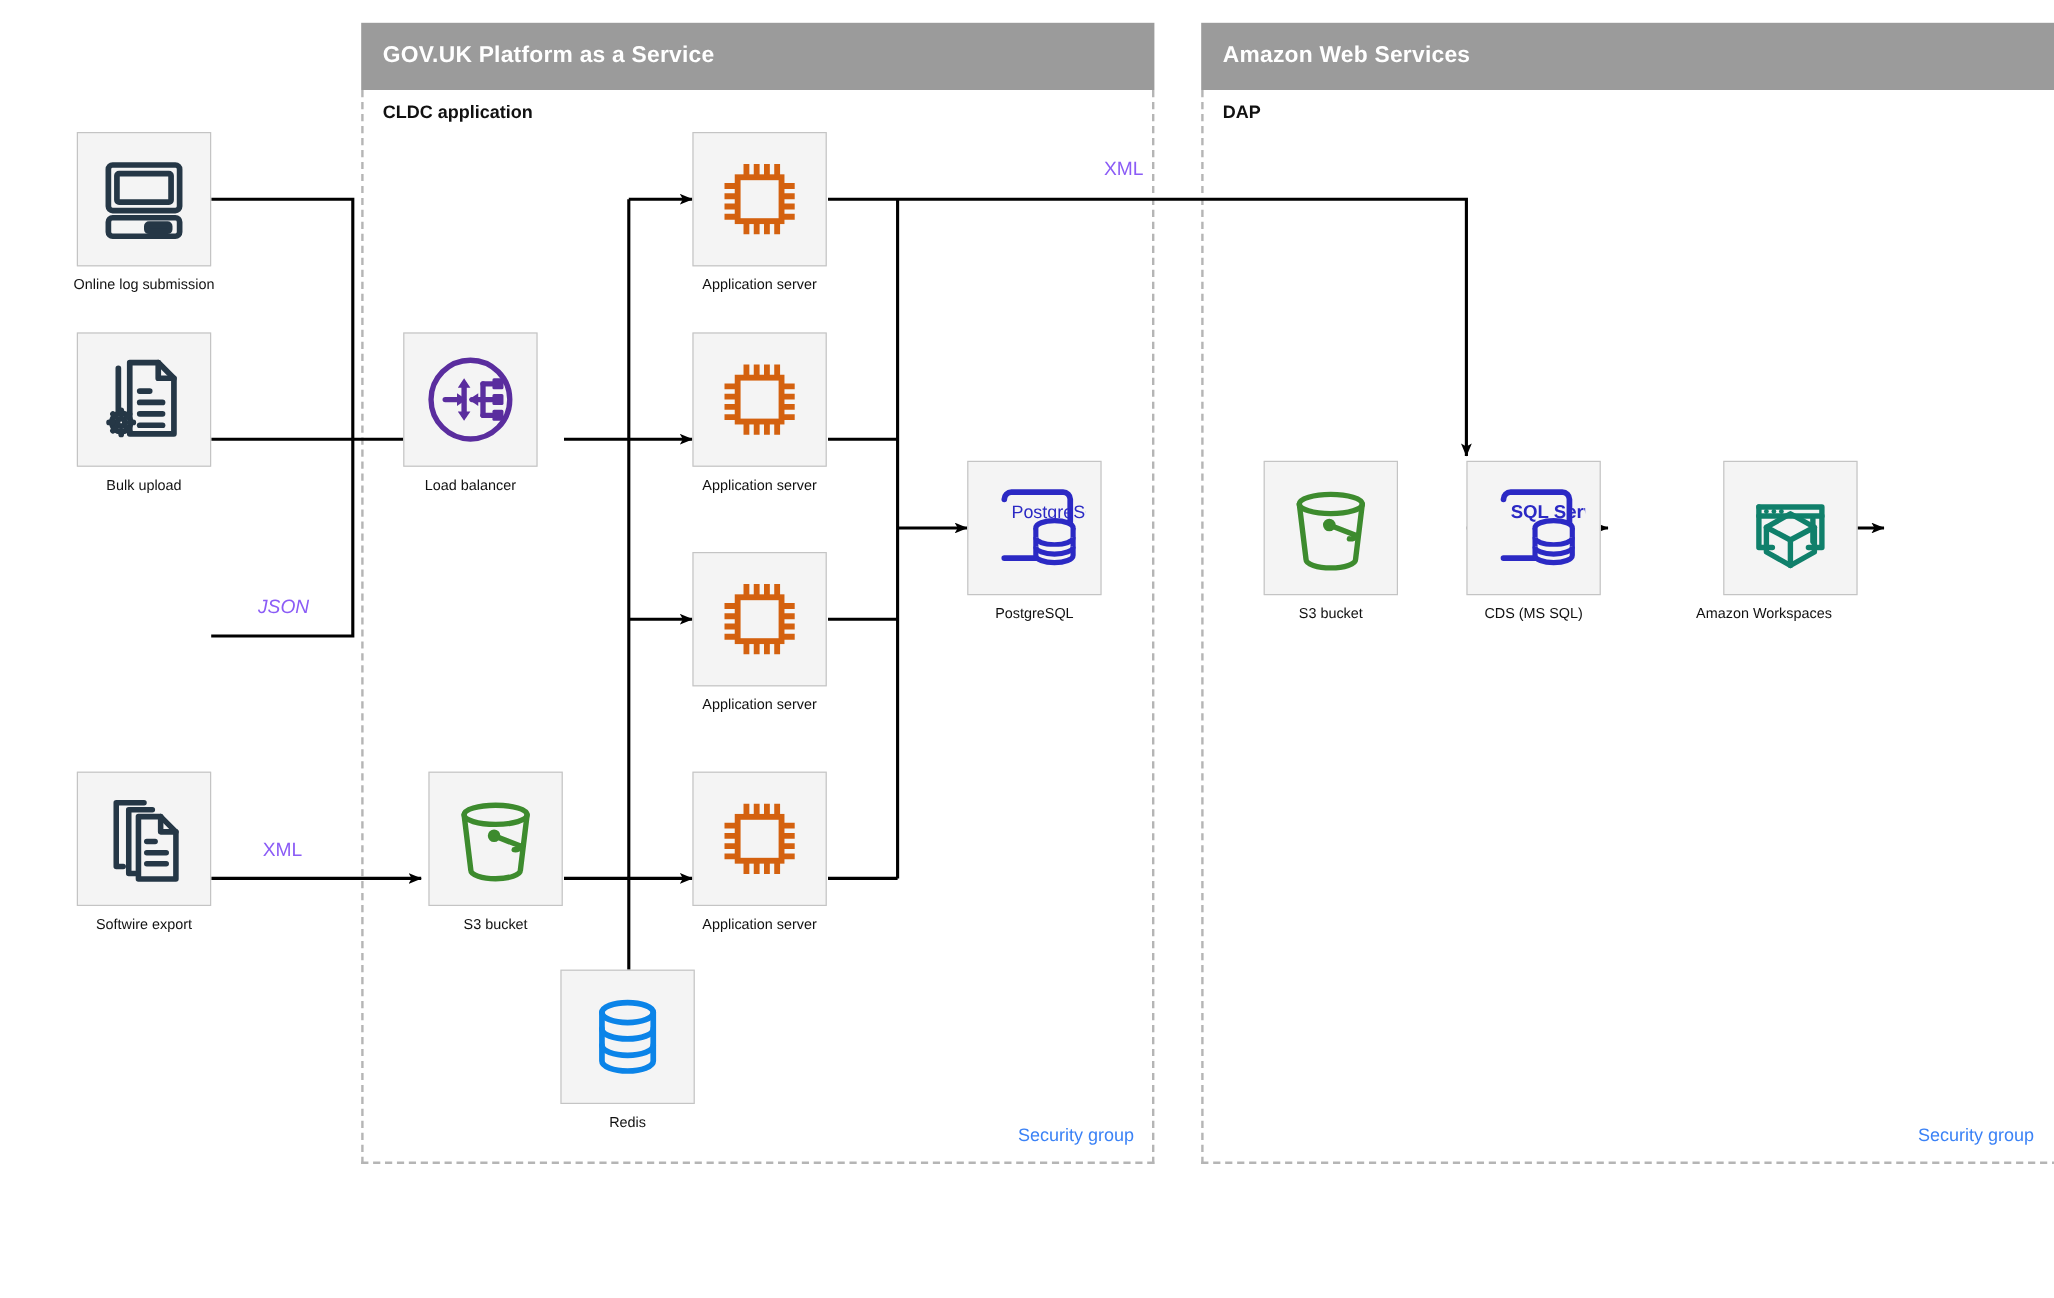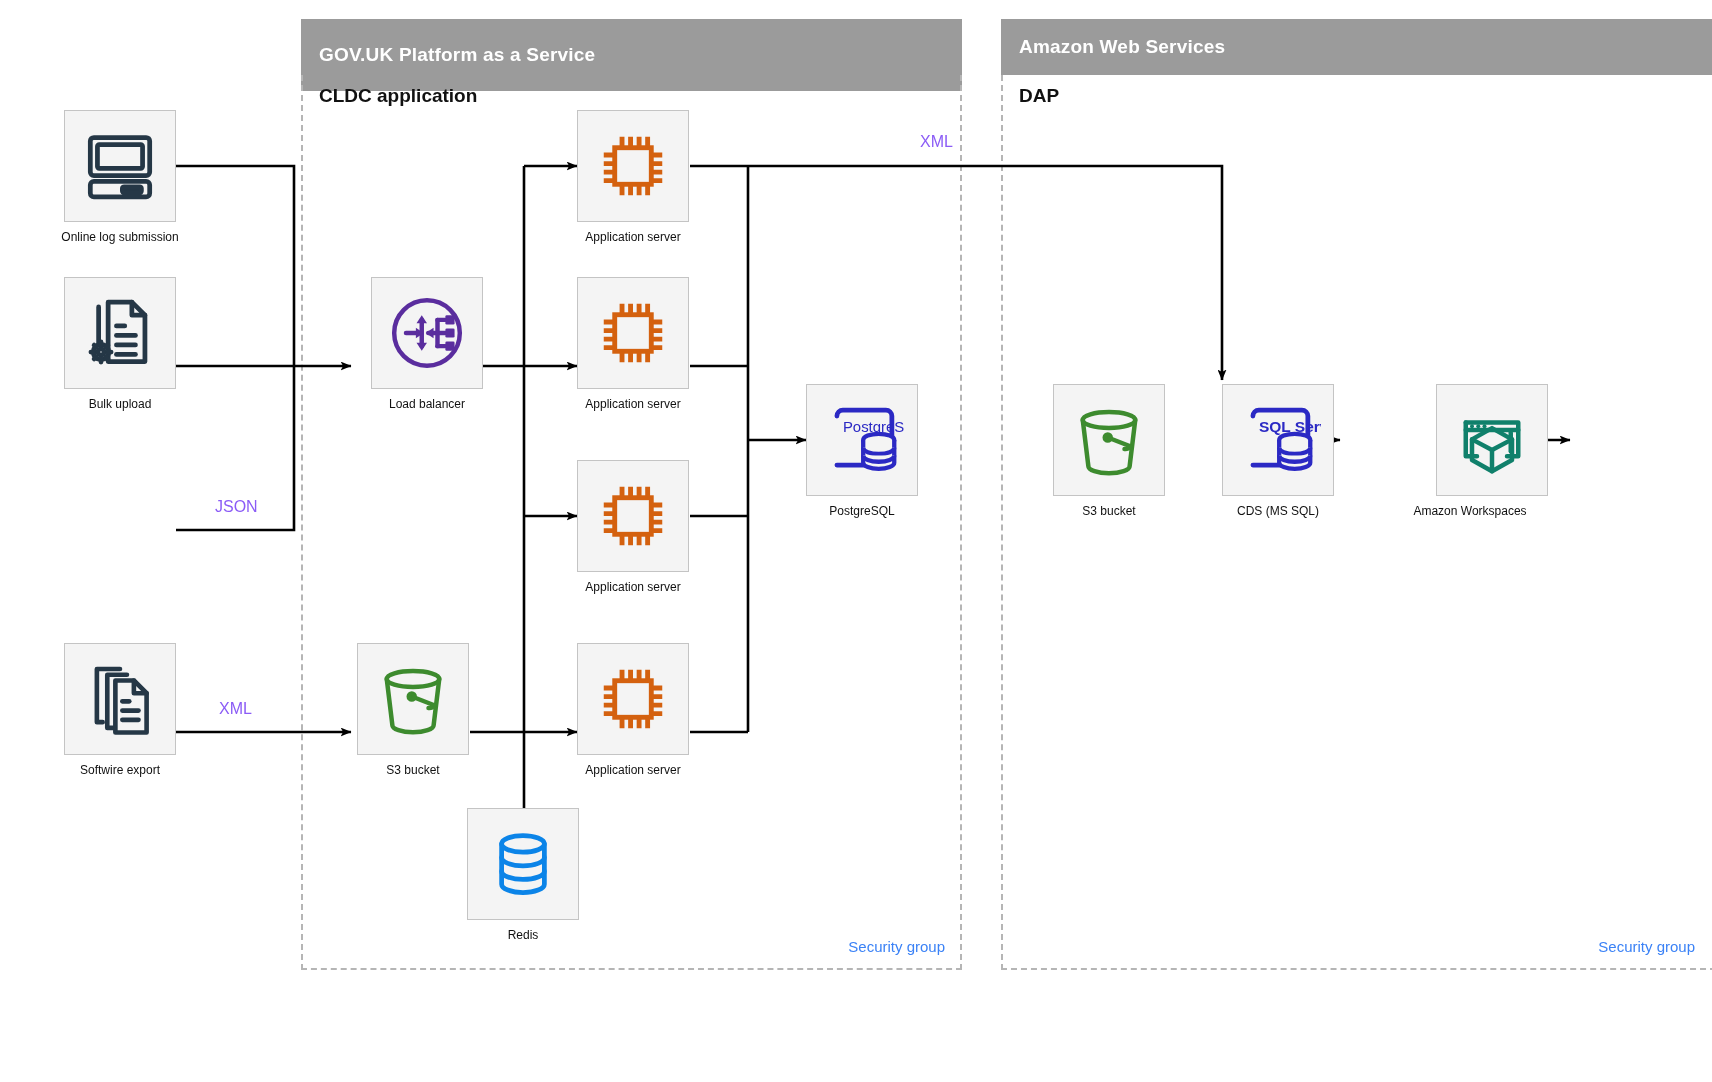--- a/index.html
+++ b/index.html
@@ -9,21 +9,21 @@
   
   .zone-header{
     position:absolute;background:#9b9b9b;color:#ffffff;
     font-weight:bold;font-size:19px;display:flex;align-items:center;
     padding-left:18px;box-sizing:border-box;letter-spacing:.2px;
   }
   .zone-dashed{
     position:absolute;border:2px dashed #b5b5b5;border-top:none;box-sizing:border-box;
   }
   .zone-sub{
-    position:absolute;font-weight:bold;font-size:19px;color:#111111;
+    position:absolute;font-weight:bold;font-size:15px;color:#111111;
   }
   .zone-foot{
     position:absolute;font-size:15px;color:#3b82f6;text-align:right;
   }
 
   
   .node{position:absolute;}
   .tile{
     width:112px;height:112px;background:#f4f4f4;border:1px solid #c4c4c4;
     box-sizing:border-box;display:flex;align-items:center;justify-content:center;
@@ -38,21 +38,21 @@
     position:absolute;font-size:16px;color:#8b5cf6;white-space:nowrap;
   }
 
   svg.wires{position:absolute;left:0;top:0;width:1712px;height:1082px;pointer-events:none;}
 </style>
 </head>
 <body>
 
 <div id="stage">
 
-  <div class="zone-header" style="left:301px;top:19px;width:661px;height:72px;">
+  <div class="zone-header" style="left:301px;top:19px;width:661px;height:56px;">
     <span>GOV.UK Platform as a Service</span>
   </div>
   <div class="zone-dashed" style="left:301px;top:75px;width:661px;height:895px;"></div>
   <div class="zone-sub" style="left:319px;top:85px;">CLDC application</div>
   <div class="zone-foot" style="left:700px;top:938px;width:245px;">Security group</div>
 
   <div class="zone-header" style="left:1001px;top:19px;width:819px;height:56px;">
     <span>Amazon Web Services</span>
   </div>
   <div class="zone-dashed" style="left:1001px;top:75px;width:725px;height:895px;border-right:none;"></div>
@@ -93,21 +93,21 @@
       <path d="M748,166 V732"></path>
       <path d="M748,440 H806" marker-end="url(#ah)"></path>
 
       <path d="M690,166 H1222 V380" marker-end="url(#ah)"></path>
 
       <path d="M1222,440 H1340" marker-end="url(#ah)"></path>
       <path d="M1452,440 H1570" marker-end="url(#ah)"></path>
     </g>
   </svg>
 
-  <div class="edge-label" style="left:215px;top:498px;">JSON</div>
+  <div class="edge-label" style="left:215px;top:498px;font-style:italic;">JSON</div>
   <div class="edge-label" style="left:219px;top:700px;">XML</div>
   <div class="edge-label" style="left:920px;top:133px;">XML</div>
 
   <div class="node" style="left:64px;top:110px;">
     <div class="tile">
       <svg width="76" height="76" viewBox="0 0 64 64">
         <g fill="none" stroke="#253746" stroke-width="4" stroke-linejoin="round" stroke-linecap="round">
           <rect x="7" y="8" width="50" height="32" rx="3"></rect>
           <rect x="13" y="14" width="38" height="20" rx="1.5"></rect>
           <rect x="7" y="45" width="50" height="13" rx="3"></rect>
@@ -149,21 +149,21 @@
           <path d="M44,16 V27 H55"></path>
           <path d="M34,34 H40"></path>
           <path d="M34,42 H48"></path>
           <path d="M34,50 H48"></path>
         </g>
       </svg>
     </div>
     <div class="node-label">Softwire export</div>
   </div>
 
-  <div class="node" style="left:371px;top:277px;">
+  <div class="node" style="left:336px;top:277px;">
     <div class="tile">
       <svg width="84" height="84" viewBox="0 0 64 64">
         <g fill="none" stroke="#5a2d9e" stroke-width="3.4" stroke-linejoin="round" stroke-linecap="round">
           <circle cx="32" cy="32" r="25"></circle>
           <path d="M16,32 H25"></path>
           <path d="M28,22 V42"></path>
           <path d="M40,32 H33"></path>
           <path d="M40,22 H46"></path>
           <path d="M40,22 V32"></path>
           <path d="M40,42 H46"></path>

